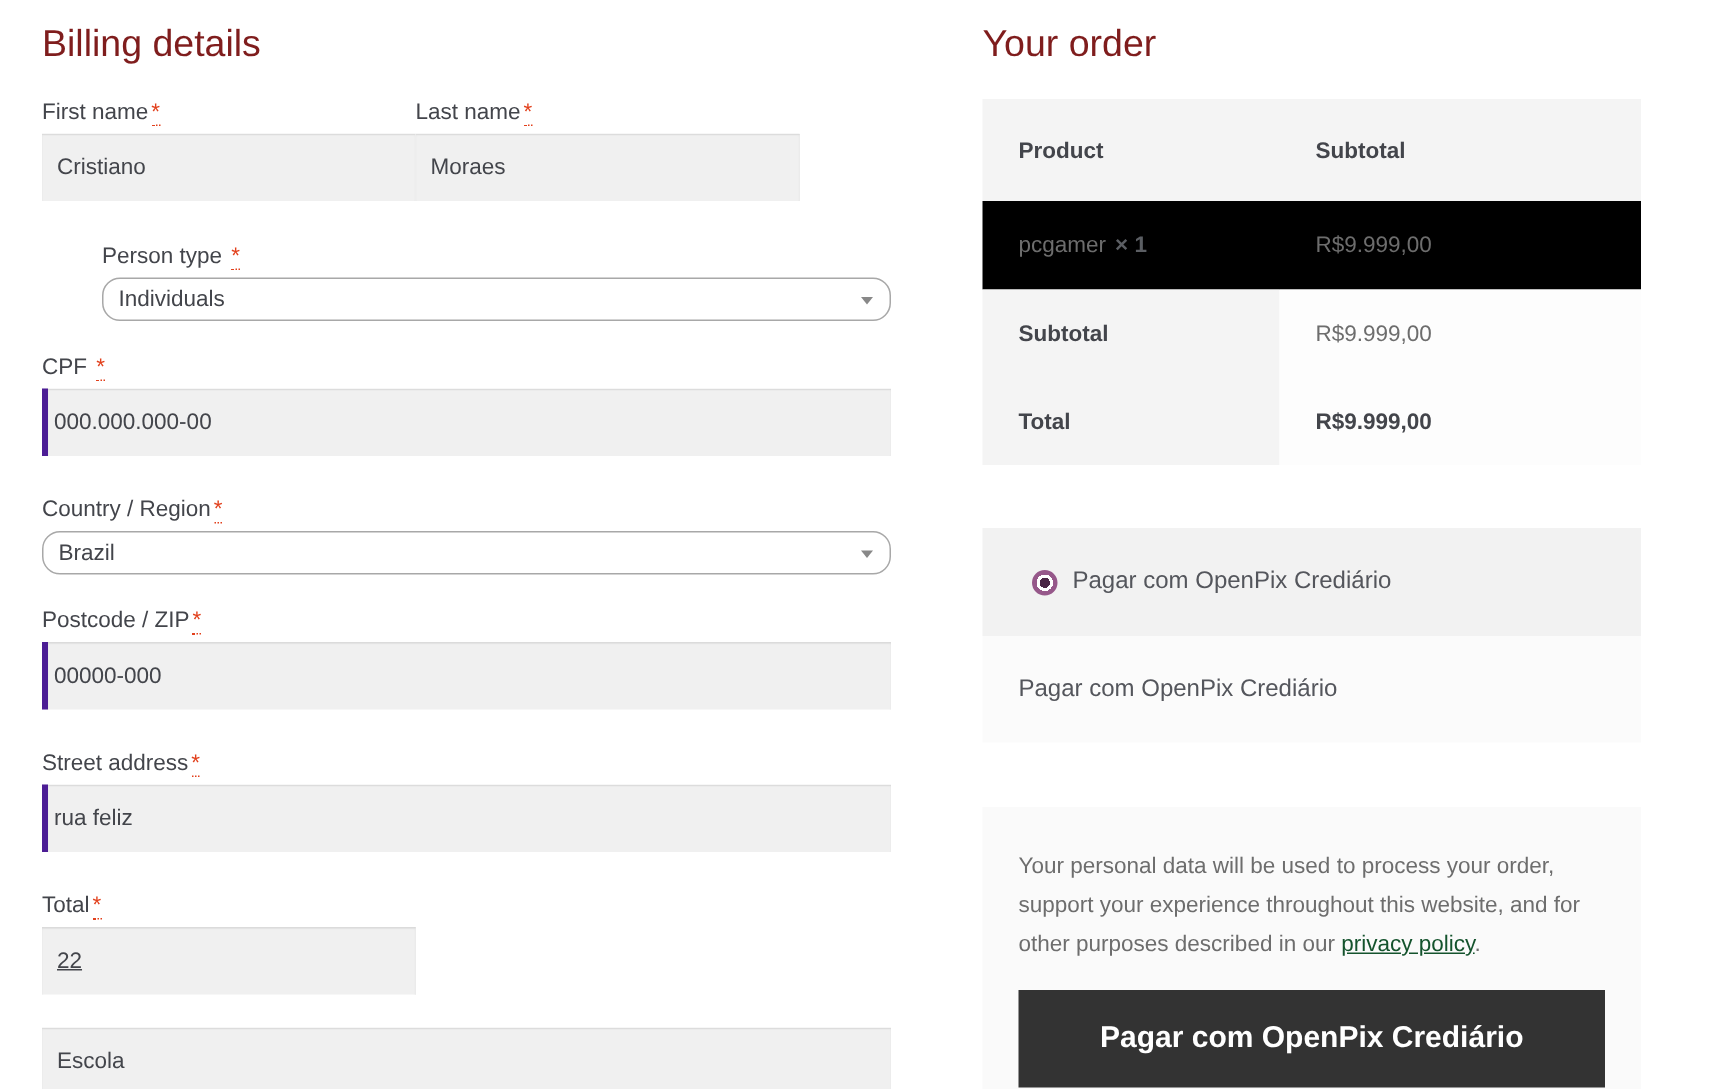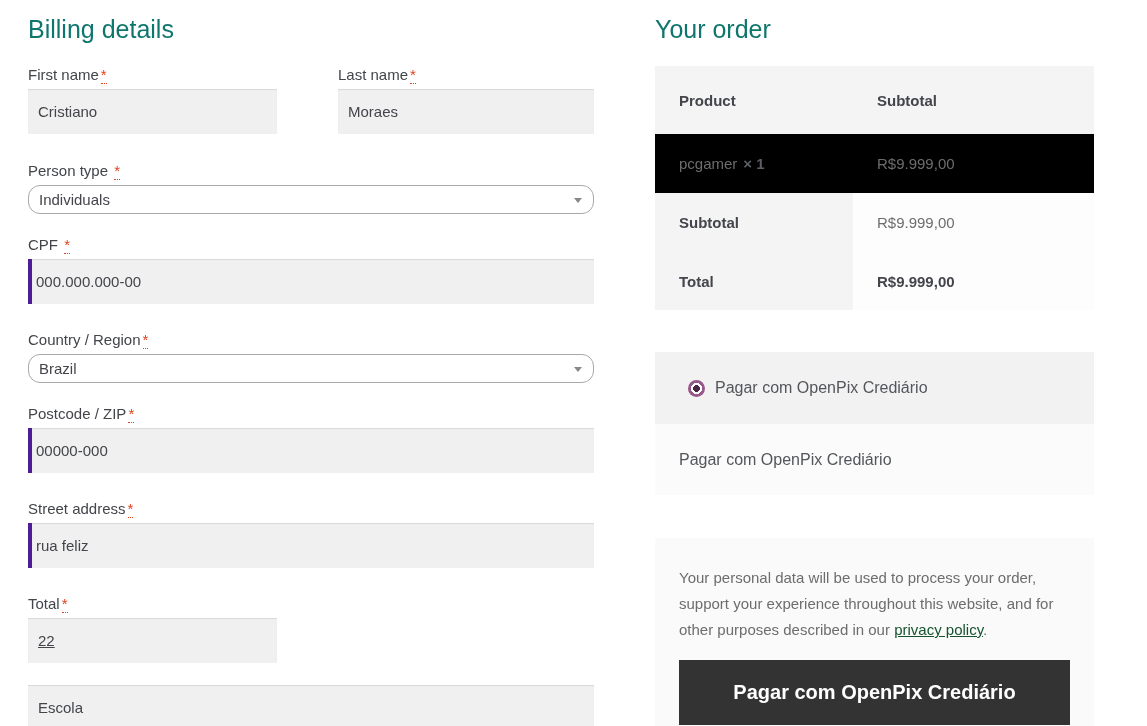--- a/index.html
+++ b/index.html
@@ -2,21 +2,21 @@
 <html><head>
 <meta charset="utf-8">
 <style>
   * { margin: 0; padding: 0; box-sizing: border-box; }
   html, body { width: 1147px; height: 726px; overflow: hidden; background: #fff; }
   body { font-family: "Liberation Sans", sans-serif; color: #43454b; position: relative; }
 
   h3.section-title {
     font-size: 25px;
     font-weight: 400;
-    color: #0f766e;
+    color: #7f1d1d;
     line-height: 30px;
     margin-top: 14px;
   }
 
   
   .billing { position: absolute; left: 28px; top: 0; width: 566px; }
 
   .fgroup label {
     display: block;
     font-size: 15px;
@@ -38,21 +38,21 @@
     background: #f0f0f0;
     box-shadow: inset 0 1px 1px rgba(0,0,0,0.10);
     padding: 0 10px;
     font-family: "Liberation Sans", sans-serif;
     font-size: 15px;
     color: #43454b;
     outline: none;
   }
   input.txt.valid { border-left: 4px solid #4c1d95; padding-left: 4px; }
 
-  .frow.two { display: flex; justify-content: space-between; gap: 40px; }
+  .frow.two { display: flex; justify-content: flex-start; }
   .frow.two .fgroup.f1 { width: 249px; }
   .frow.two .fgroup.f2 { width: 256px; }
   .fgroup.halfw input.txt { width: 249px; text-decoration: underline; }
 
   .select {
     position: relative;
     width: 100%;
     height: 29px;
     background: #fff;
     border: 1px solid #a8a8a8;
@@ -68,21 +68,21 @@
     right: 11px;
     top: 12px;
     width: 0; height: 0;
     border-left: 4px solid transparent;
     border-right: 4px solid transparent;
     border-top: 5px solid #888;
   }
 
   .mt22 { margin-top: 22px; }
   .mt27 { margin-top: 27px; }
-  .mt28 { margin-top: 28px; }
+  .mt28 { margin-top: 28px; margin-left: 40px; }
 
   
   .order { position: absolute; left: 655px; top: 0; width: 439px; }
 
   .ot { margin-top: 22px; width: 100%; }
   .ot-row { display: flex; width: 100%; }
   .ot-row .c1 { width: 198px; display: flex; align-items: center; padding-left: 24px; font-size: 15px; text-align: center; }
   .ot-row .c2 { flex: 1; display: flex; align-items: center; padding-left: 24px; font-size: 15px; }
   .ot-head { height: 68px; background: #f4f4f4; }
   .ot-head .c1, .ot-head .c2 { font-weight: 700; color: #43454b; }

